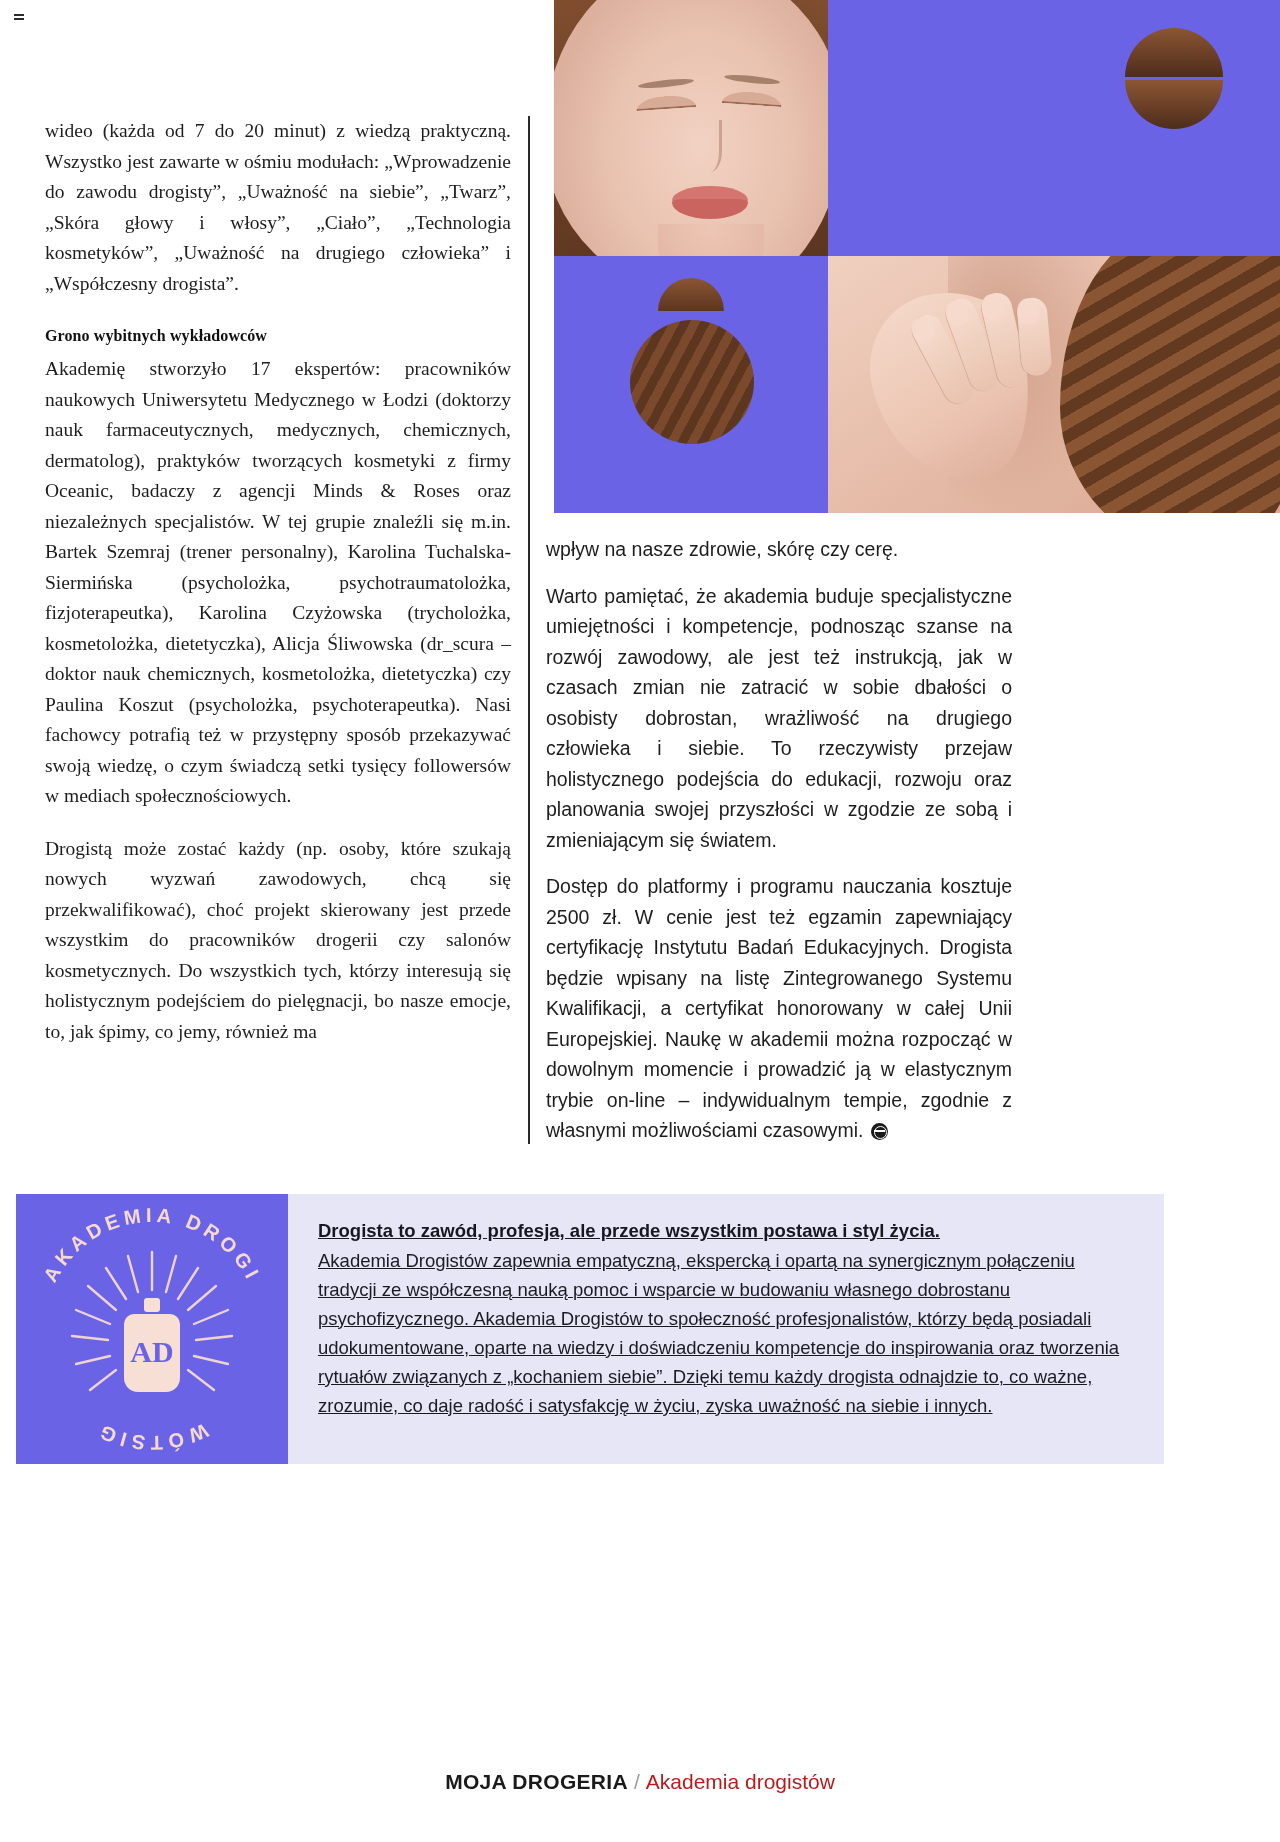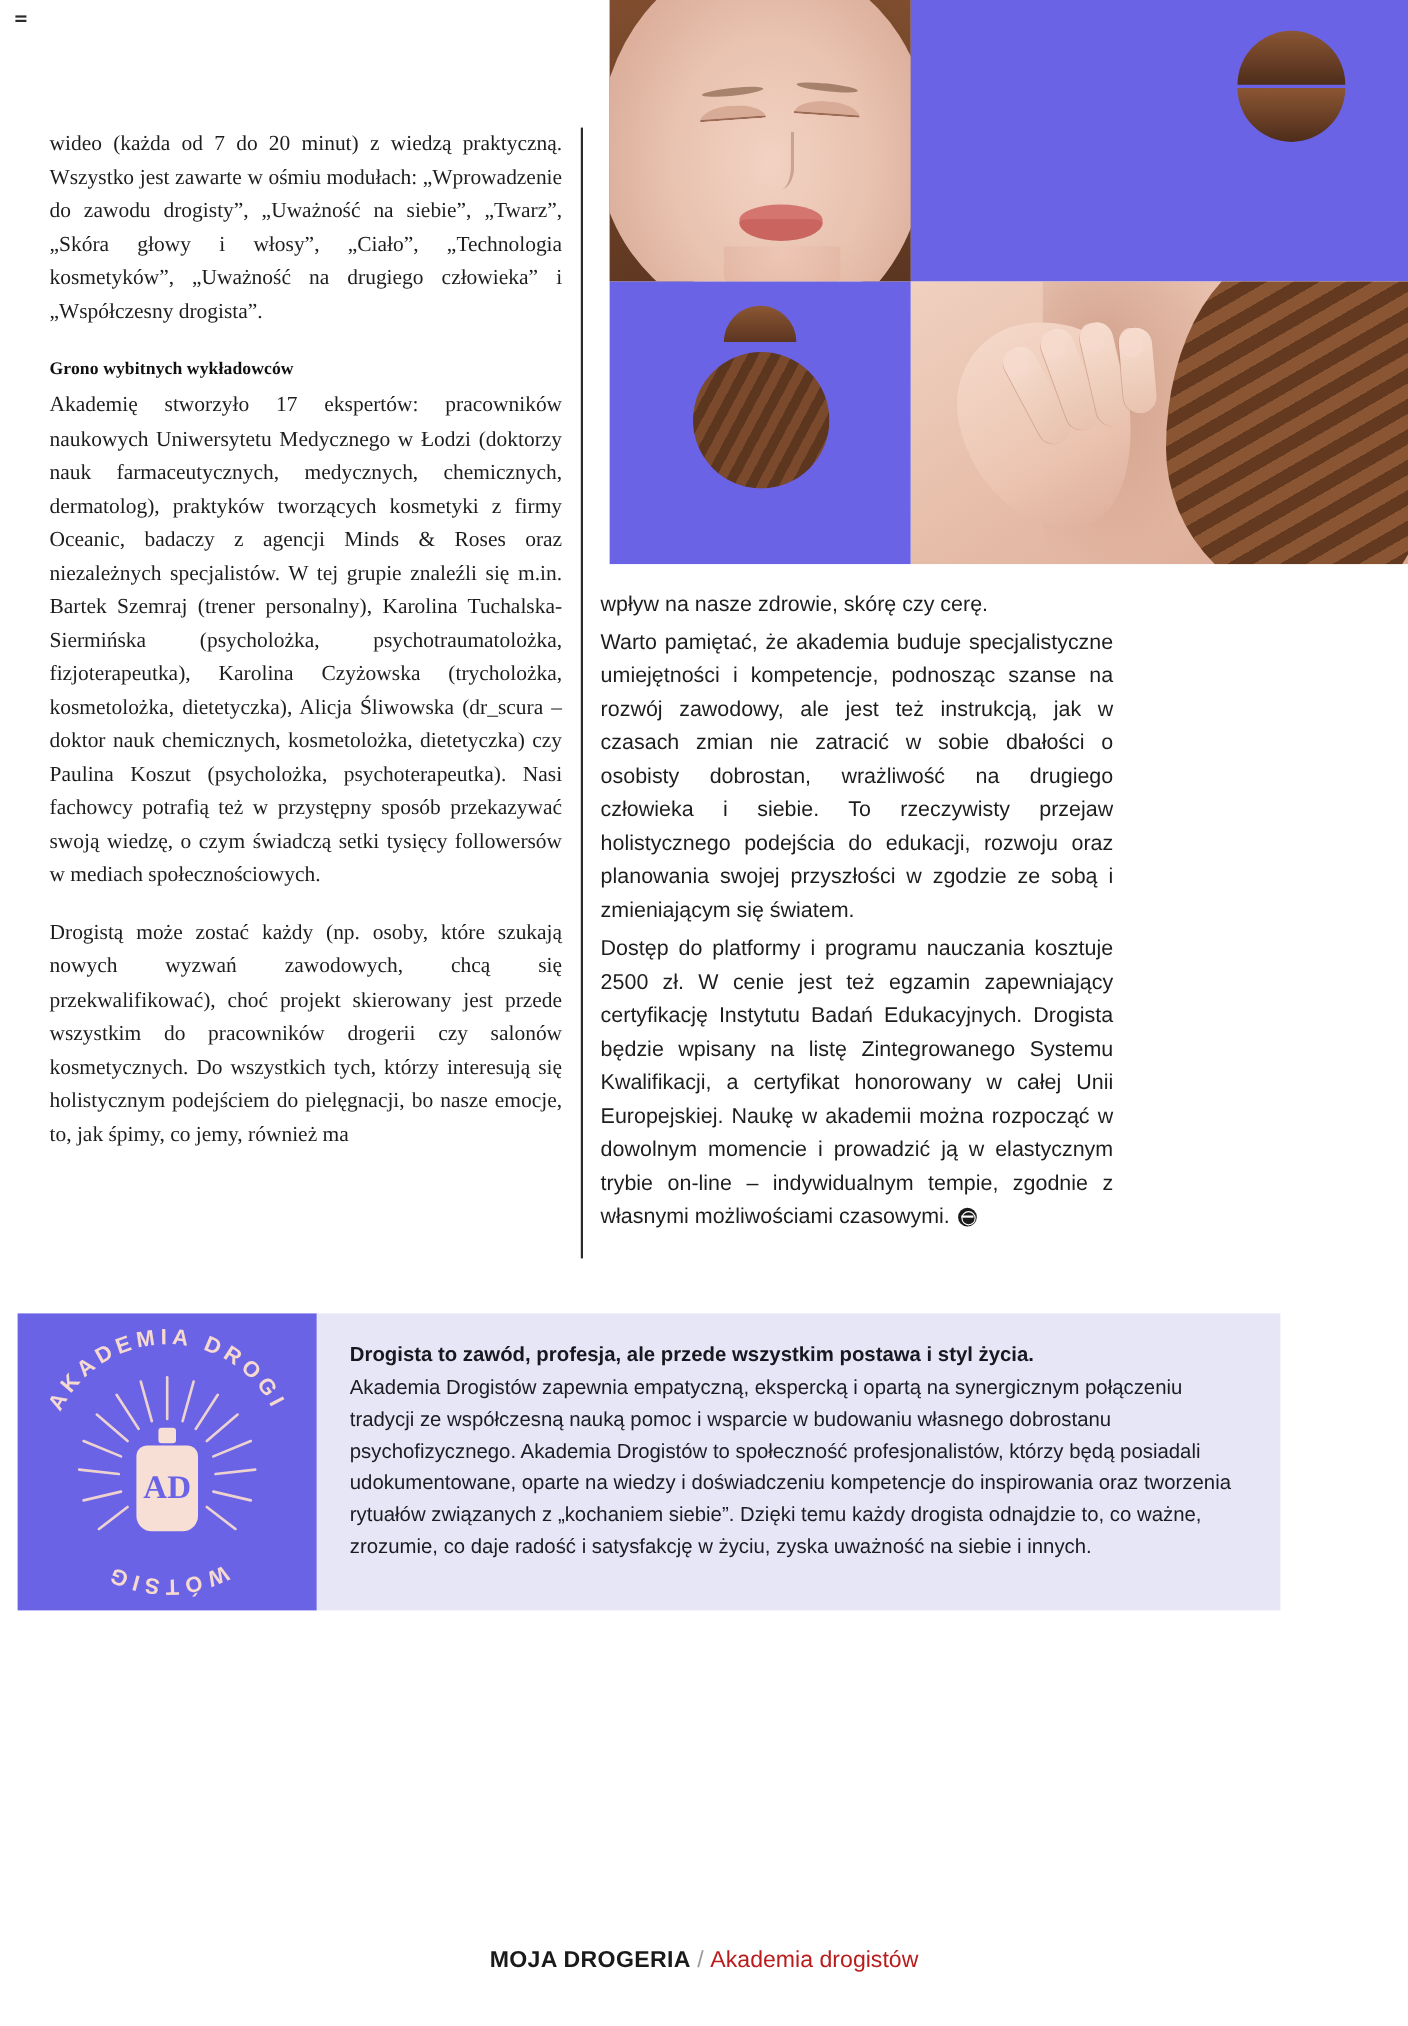--- a/index.html
+++ b/index.html
@@ -129,21 +129,21 @@
   
   .col {
     position:absolute; width:466px;
     font-size:19.5px; line-height:30.5px; color:#1d1d1d;
     text-align:justify;
   }
   .col-left  { left:45px; top:116px;font-family:Liberation Serif, serif; }
   .col-right { left:546px; top:534px; }
 
   .col p { margin:0 0 0 0; }
-  .col p + p { margin-top:4px; }
+  .col p + p { margin-top:16px; }
   .gap { height:22px; }
 
   h2.sub {
     font-size:16px; line-height:30px; font-weight:bold; letter-spacing:.1px;
     margin:0 0 3px 0; color:#111;
   }
 
   .divider {
     position:absolute; left:528px; top:116px; width:2px; height:1028px;
     background:#2a2a2a;
@@ -167,20 +167,21 @@
     position:absolute; left:16px; top:1194px; width:1148px; height:270px;
   }
   .badge {
     position:absolute; left:0; top:0; width:272px; height:270px;
     background:#6a63e6; overflow:hidden;
   }
   .callout {
     position:absolute; left:272px; top:0; right:0; height:270px;
     background:#e7e6f7;
     padding:22px 28px 0 30px;
+    text-decoration:underline;
   }
   .callout .lead {
     font-weight:bold; font-size:18.5px; line-height:29px; color:#17171f;
     display:block; margin-bottom:1px;
   }
   .callout .body {
     font-size:18.5px; line-height:29px; color:#1b1b22; text-align:left;
   }
 
   

